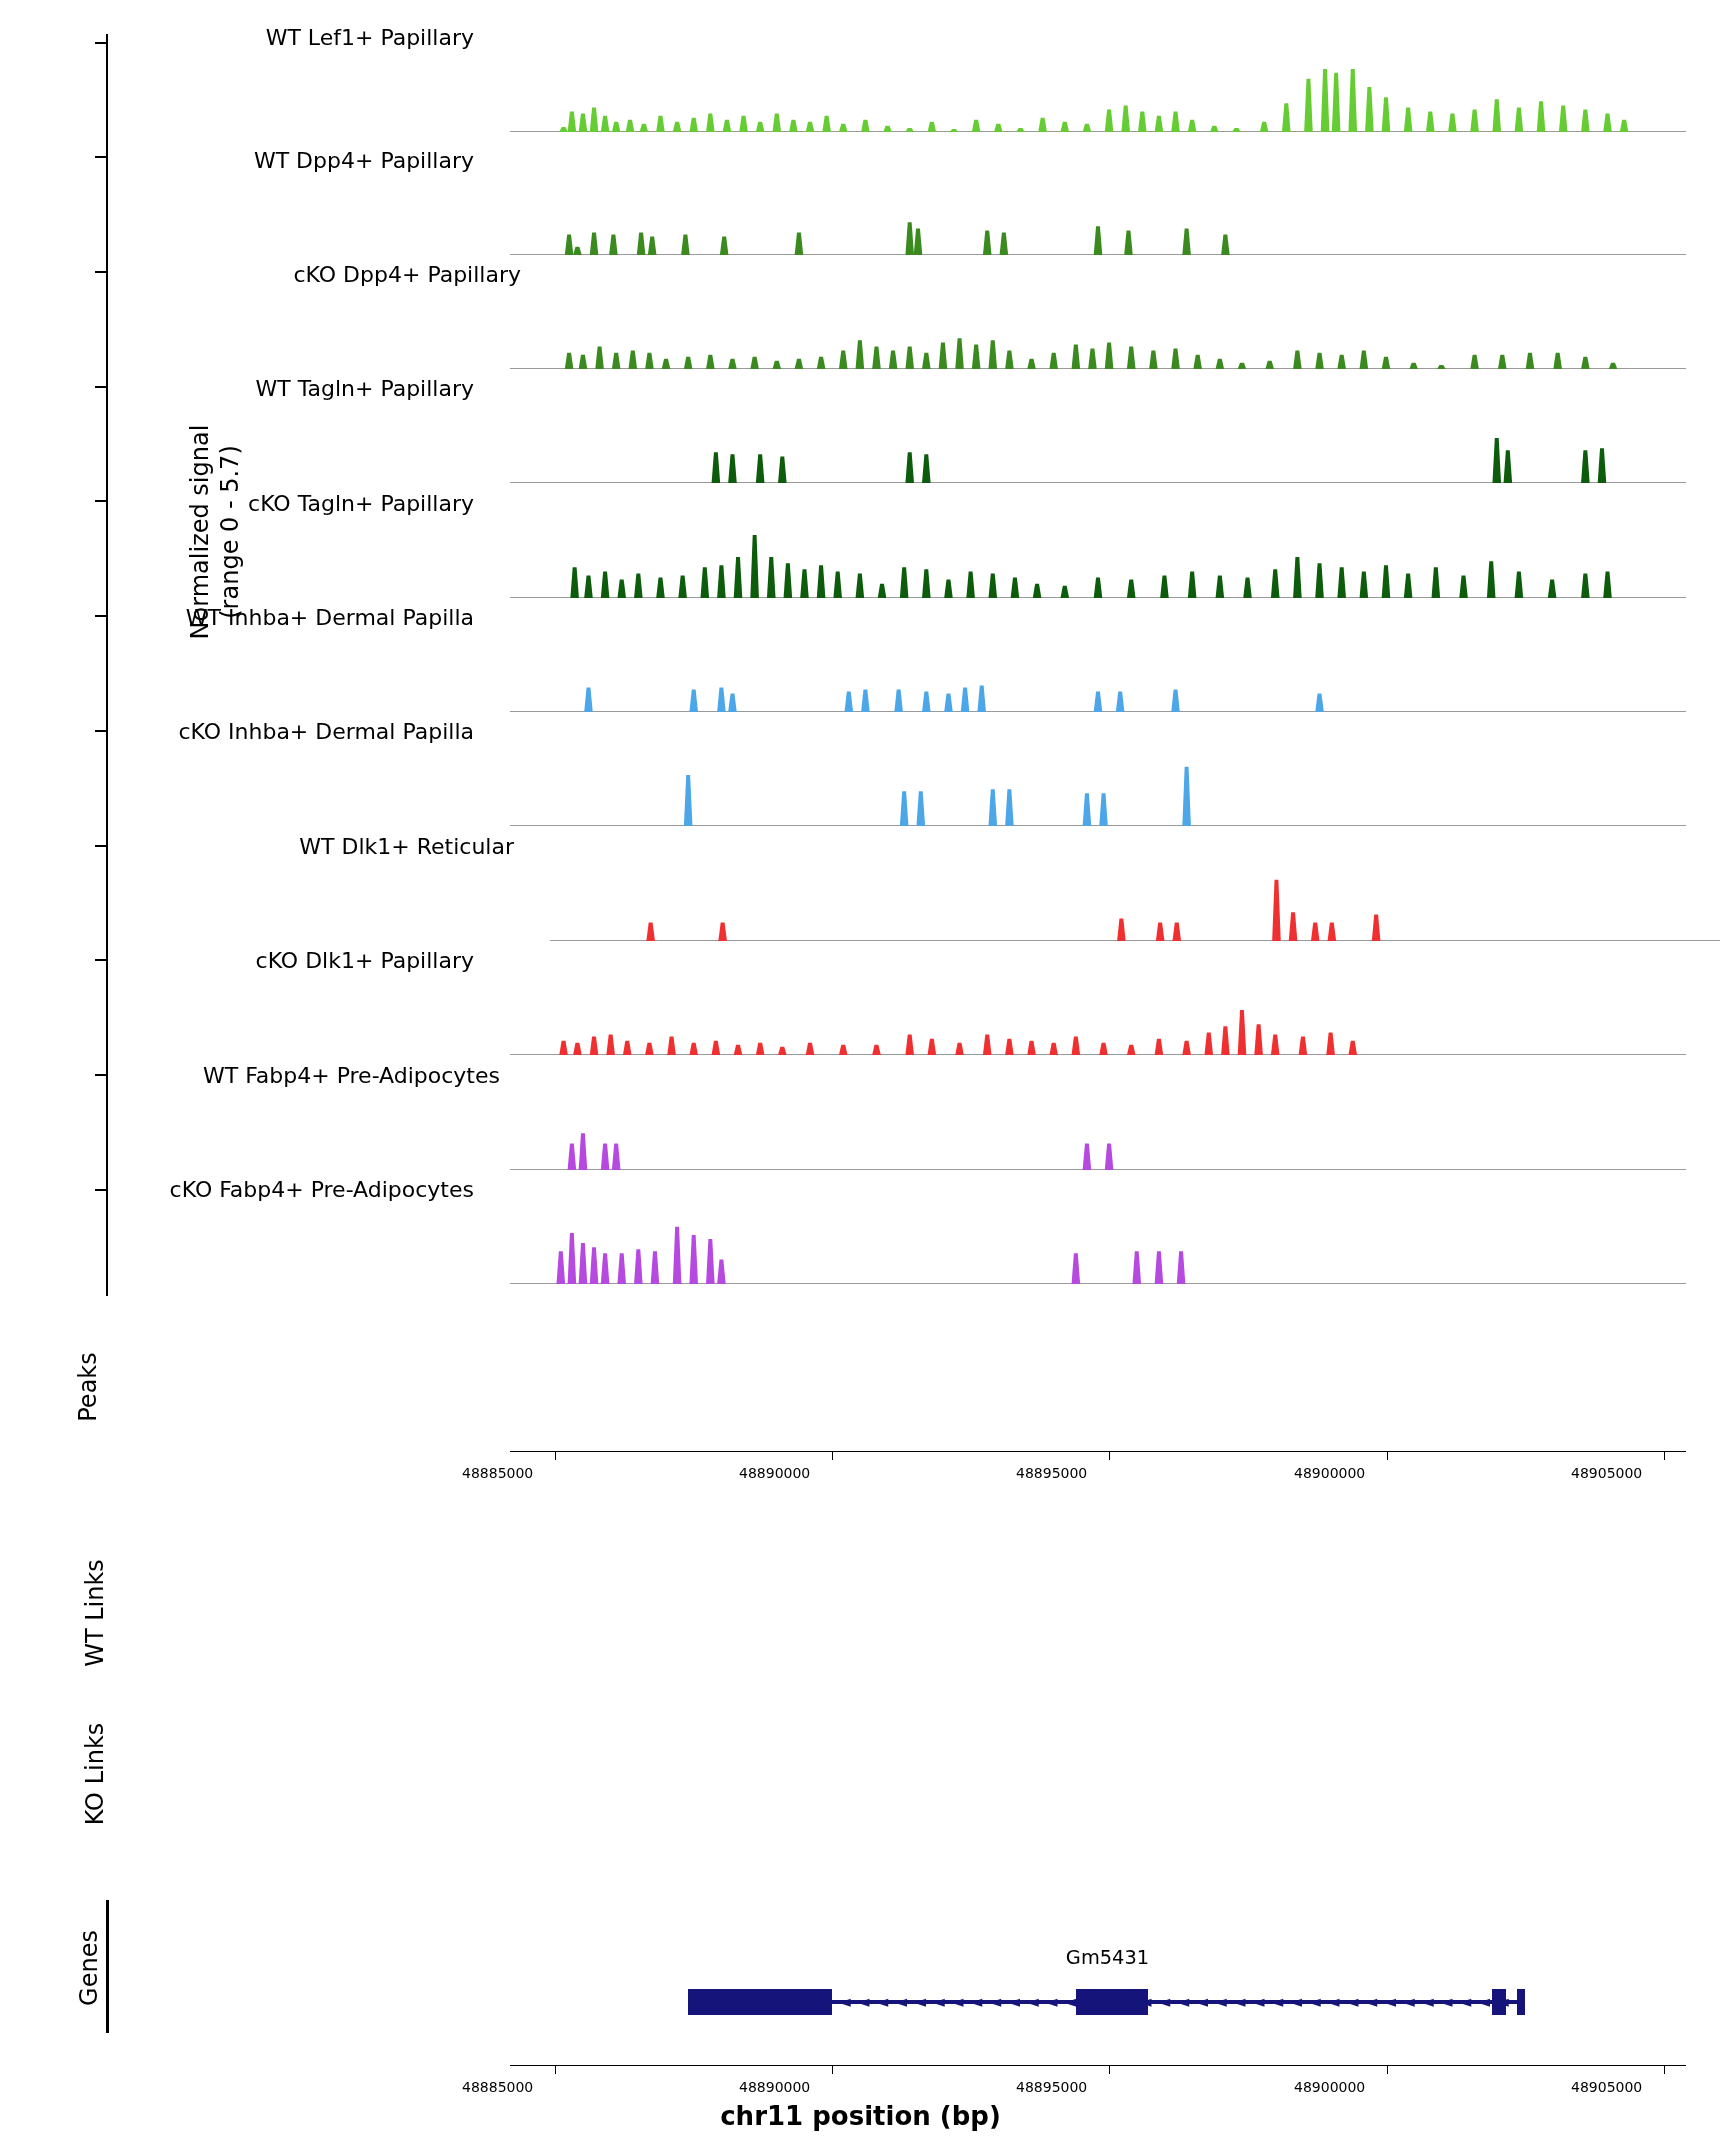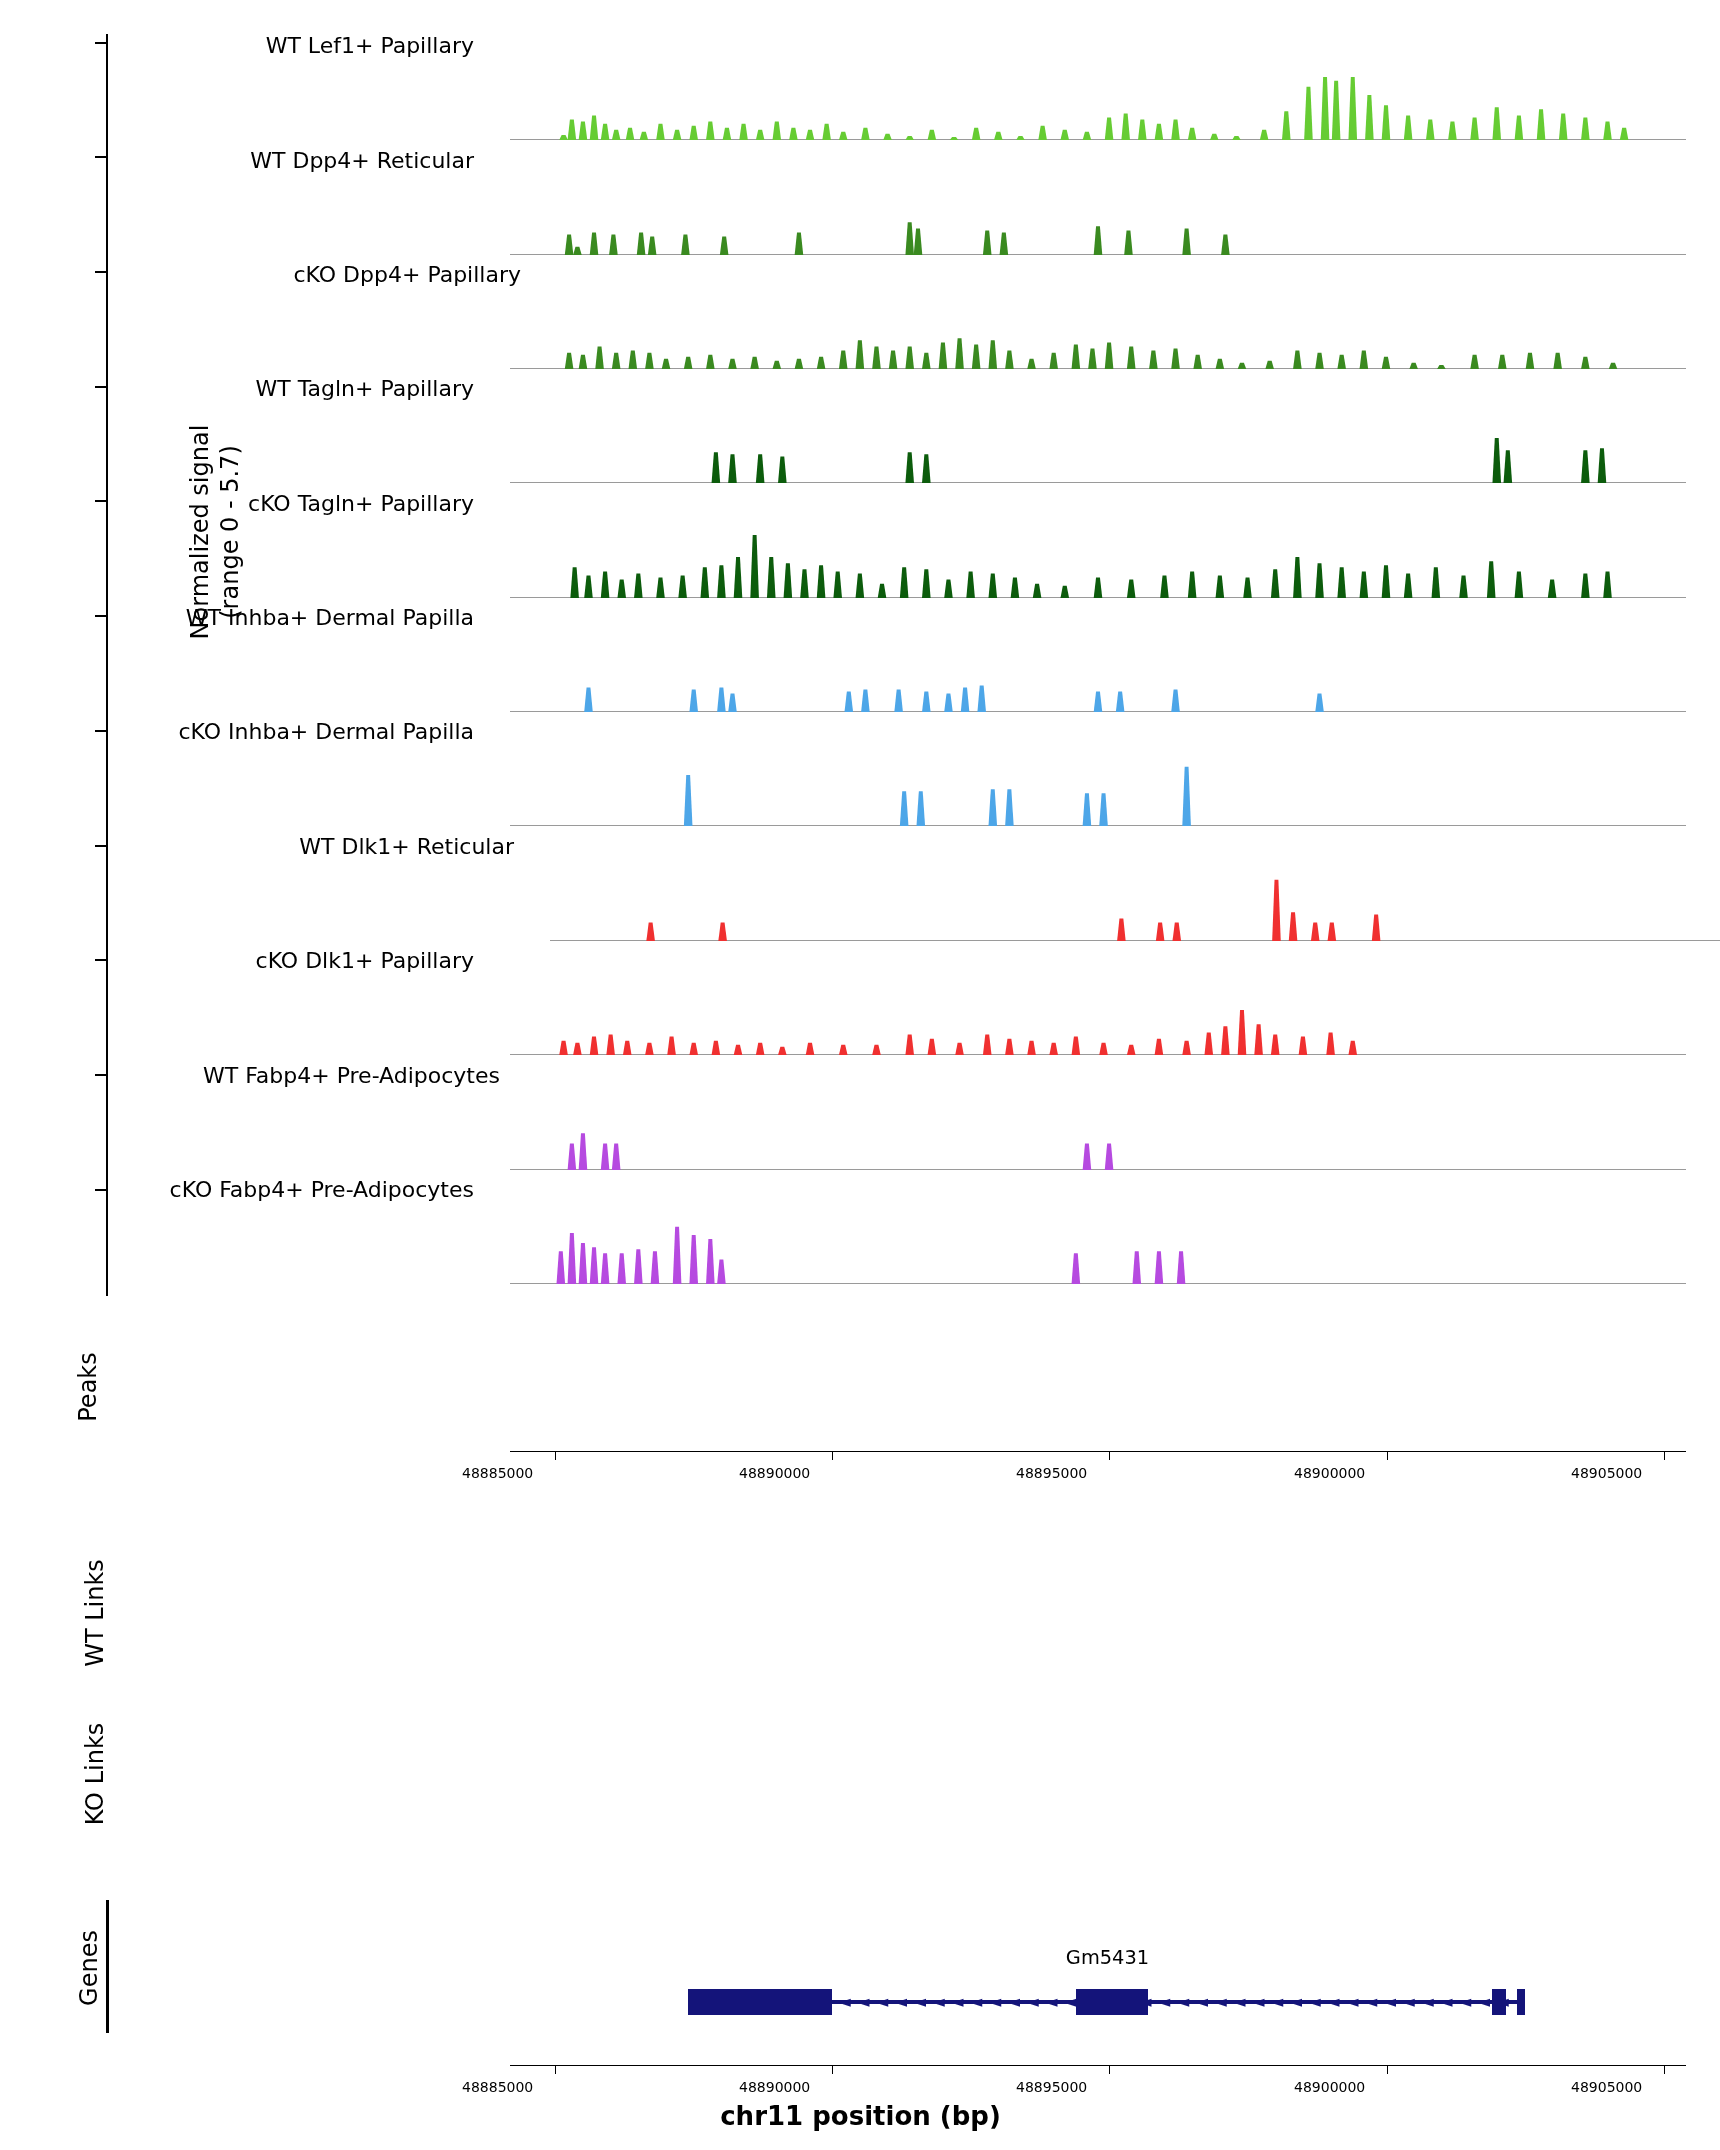--- a/index.html
+++ b/index.html
@@ -180,21 +180,21 @@
       <div class="tick" style="left: 95px; top: 500px;"></div>
       <div class="tick" style="left: 95px; top: 615px;"></div>
       <div class="tick" style="left: 95px; top: 730px;"></div>
       <div class="tick" style="left: 95px; top: 845px;"></div>
       <div class="tick" style="left: 95px; top: 959px;"></div>
       <div class="tick" style="left: 95px; top: 1074px;"></div>
       <div class="tick" style="left: 95px; top: 1189px;"></div>
     </div>
 
   <div id="tracks">
-      <div class="track" style="top: 77px; height: 63px;">
+      <div class="track" style="top: 69px; height: 63px;">
         <div class="track-label" style="top: -44px;">WT Lef1+ Papillary</div>
         <div class="track-plot">
           <div class="baseline"></div>
           <svg width="1176" height="63" viewBox="0 0 1640 88">
             <path d="M67.49056603773585,88 L70.79056603773584,80.85964912280701 L76.19056603773585,80.85964912280701 L79.49056603773585,88 Z" fill="#66cc33"></path>
             <path d="M79.09433962264151,88 L82.39433962264151,59.43859649122807 L87.79433962264152,59.43859649122807 L91.09433962264151,88 Z" fill="#66cc33"></path>
             <path d="M94.56603773584905,88 L97.86603773584905,62.294736842105266 L103.26603773584905,62.294736842105266 L106.56603773584905,88 Z" fill="#66cc33"></path>
             <path d="M110.0377358490566,88 L113.3377358490566,53.72631578947368 L118.7377358490566,53.72631578947368 L122.0377358490566,88 Z" fill="#66cc33"></path>
             <path d="M125.50943396226415,88 L128.80943396226417,65.15087719298245 L134.20943396226414,65.15087719298245 L137.50943396226415,88 Z" fill="#66cc33"></path>
             <path d="M140.9811320754717,88 L144.2811320754717,73.71929824561404 L149.68113207547168,73.71929824561404 L152.9811320754717,88 Z" fill="#66cc33"></path>
@@ -247,21 +247,21 @@
             <path d="M1401.9245283018868,88 L1405.2245283018867,53.72631578947368 L1410.6245283018868,53.72631578947368 L1413.9245283018868,88 Z" fill="#66cc33"></path>
             <path d="M1432.867924528302,88 L1436.167924528302,45.15789473684211 L1441.567924528302,45.15789473684211 L1444.867924528302,88 Z" fill="#66cc33"></path>
             <path d="M1463.811320754717,88 L1467.1113207547169,50.87017543859649 L1472.511320754717,50.87017543859649 L1475.811320754717,88 Z" fill="#66cc33"></path>
             <path d="M1494.754716981132,88 L1498.054716981132,56.58245614035087 L1503.4547169811322,56.58245614035087 L1506.754716981132,88 Z" fill="#66cc33"></path>
             <path d="M1525.6981132075473,88 L1528.9981132075472,62.294736842105266 L1534.3981132075473,62.294736842105266 L1537.6981132075473,88 Z" fill="#66cc33"></path>
             <path d="M1548.9056603773583,88 L1552.2056603773583,70.86315789473684 L1557.6056603773584,70.86315789473684 L1560.9056603773583,88 Z" fill="#66cc33"></path>
           </svg>
         </div>
       </div>
       <div class="track" style="top: 192px; height: 63px;">
-        <div class="track-label" style="top: -44px;">WT Dpp4+ Reticular</div>
+        <div class="track-label" style="top: -44px;">WT Dpp4+ Papillary</div>
         <div class="track-plot">
           <div class="baseline"></div>
           <svg width="1176" height="63" viewBox="0 0 1640 88">
             <path d="M75.22641509433963,88 L78.52641509433963,59.43859649122807 L83.92641509433963,59.43859649122807 L87.22641509433963,88 Z" fill="#3a8a20"></path>
             <path d="M86.83018867924528,88 L90.13018867924528,76.57543859649122 L95.53018867924528,76.57543859649122 L98.83018867924528,88 Z" fill="#3a8a20"></path>
             <path d="M110.0377358490566,88 L113.3377358490566,56.58245614035087 L118.7377358490566,56.58245614035087 L122.0377358490566,88 Z" fill="#3a8a20"></path>
             <path d="M137.1132075471698,88 L140.4132075471698,59.43859649122807 L145.81320754716978,59.43859649122807 L149.1132075471698,88 Z" fill="#3a8a20"></path>
             <path d="M175.7924528301887,88 L179.0924528301887,56.58245614035087 L184.49245283018868,56.58245614035087 L187.7924528301887,88 Z" fill="#3a8a20"></path>
             <path d="M191.26415094339623,88 L194.56415094339624,62.294736842105266 L199.96415094339622,62.294736842105266 L203.26415094339623,88 Z" fill="#3a8a20"></path>
             <path d="M237.67924528301887,88 L240.97924528301888,59.43859649122807 L246.37924528301886,59.43859649122807 L249.67924528301887,88 Z" fill="#3a8a20"></path>

